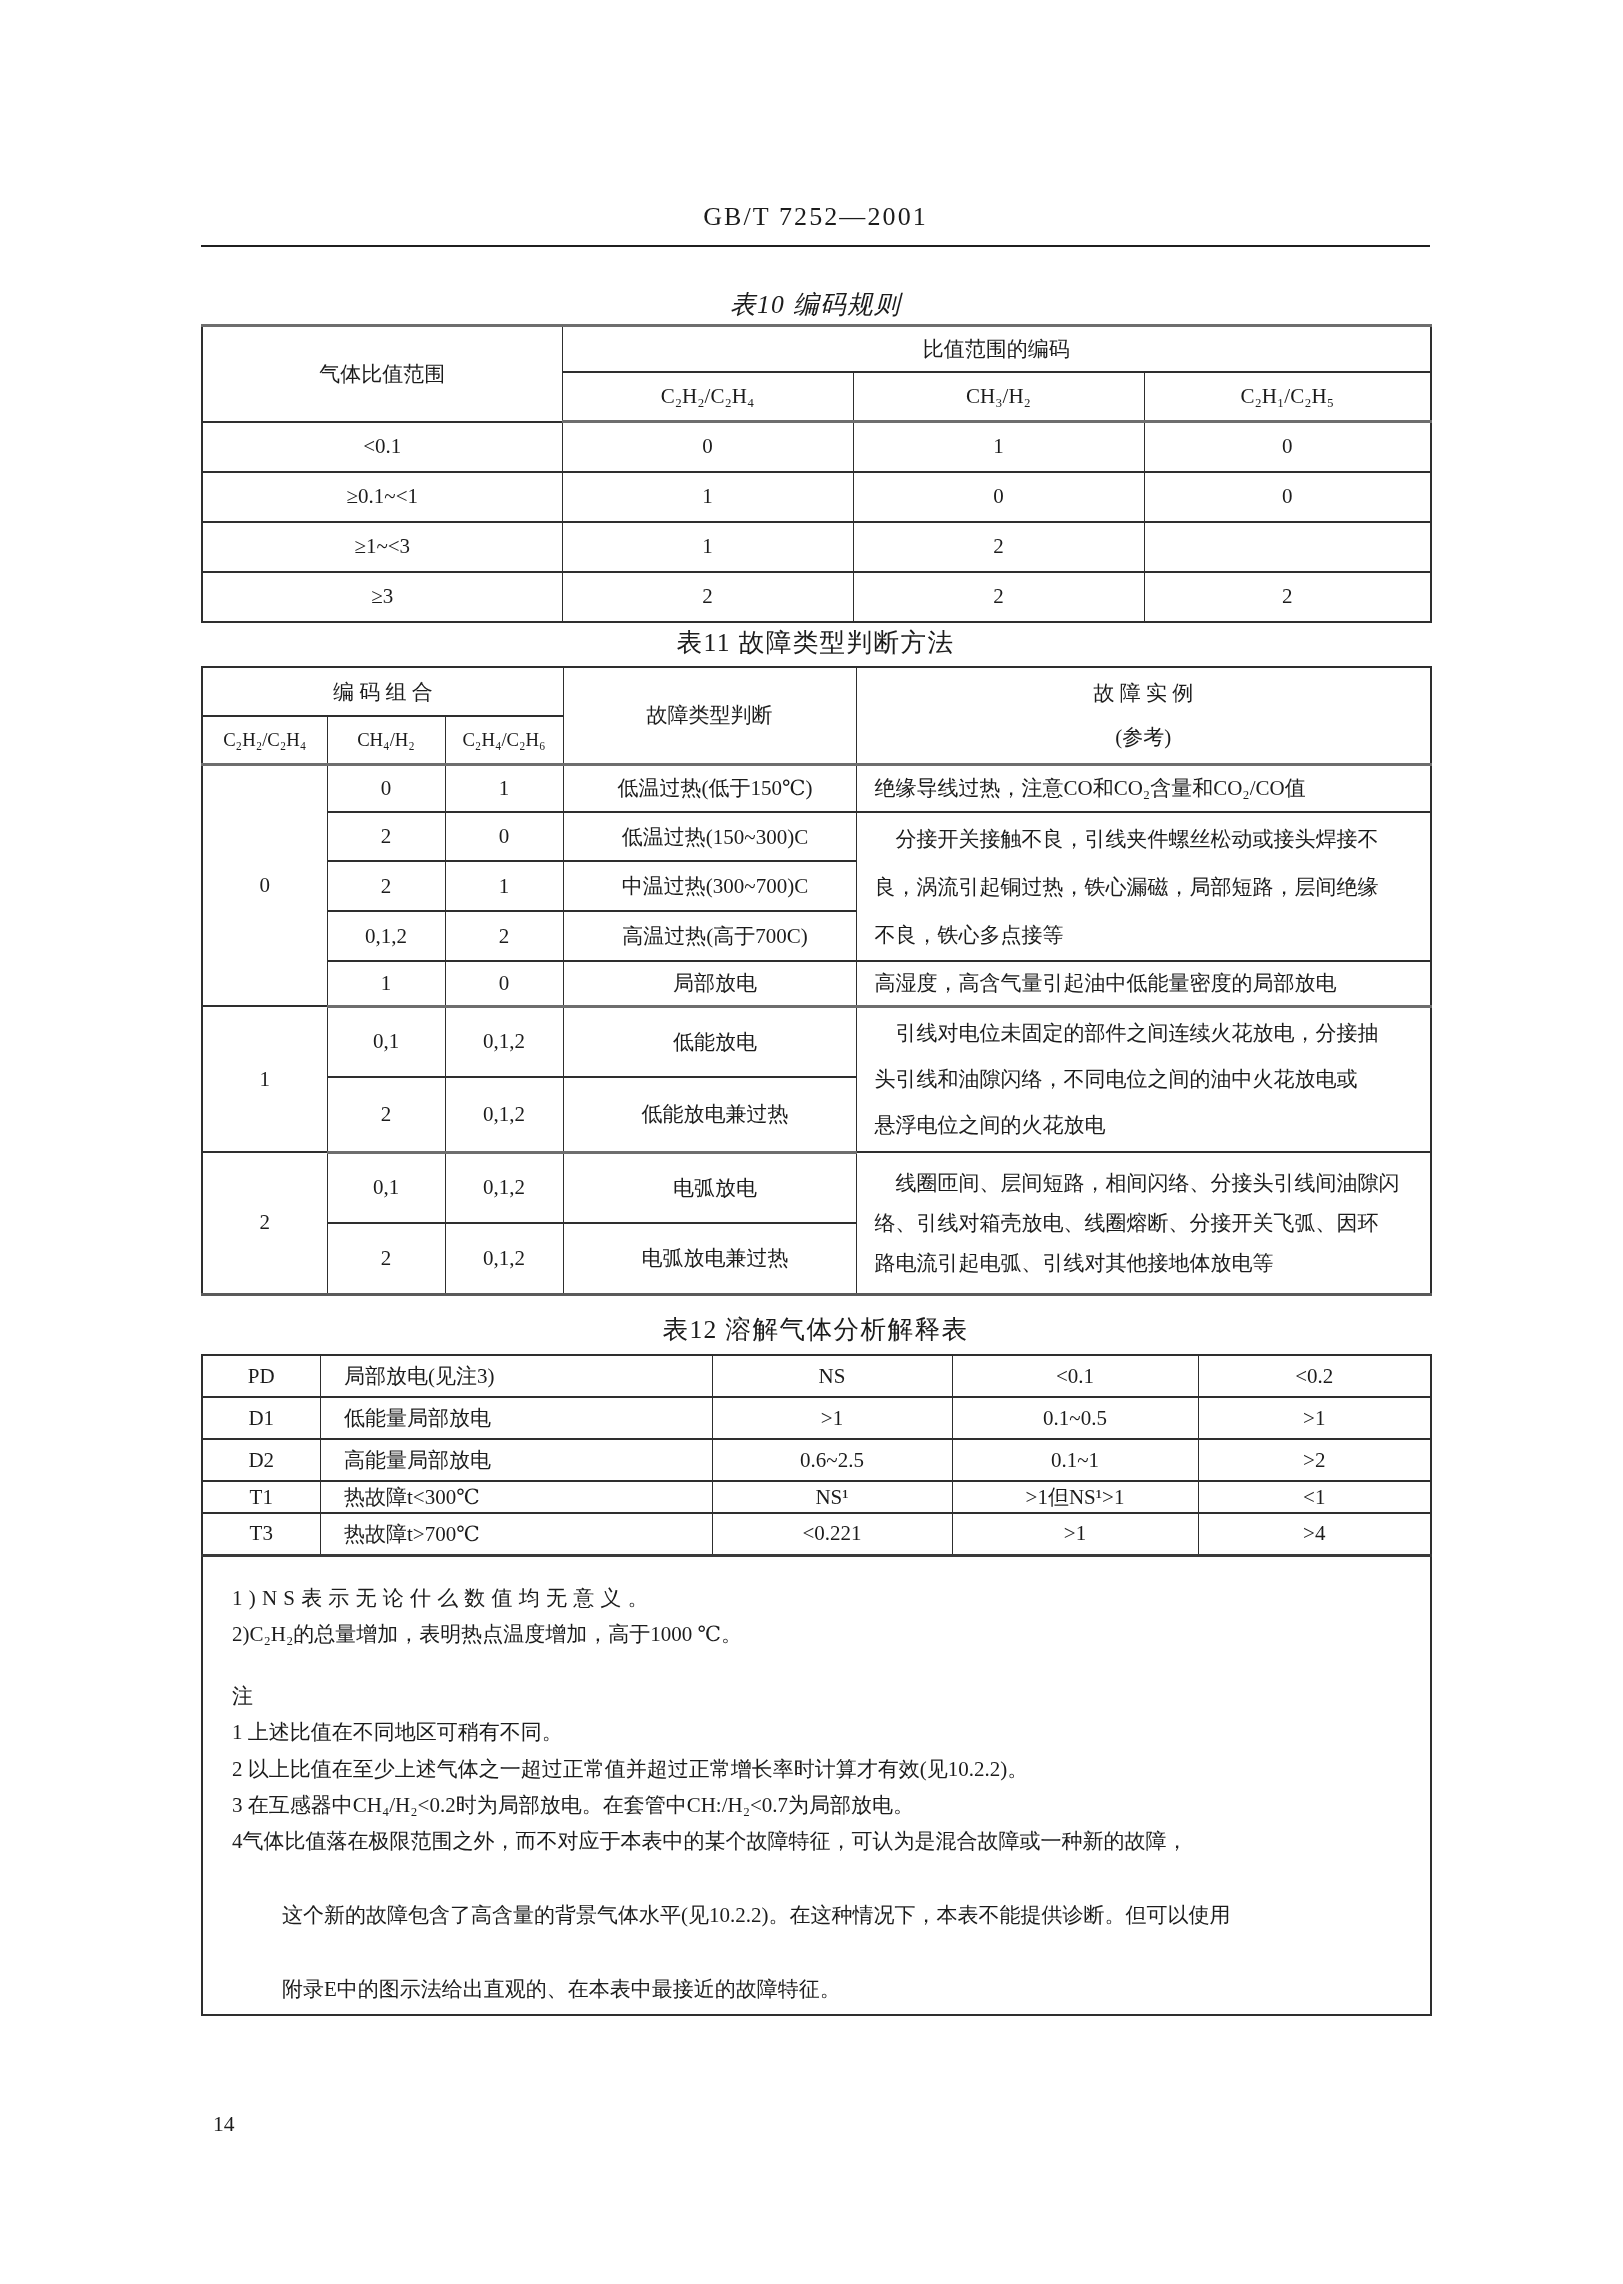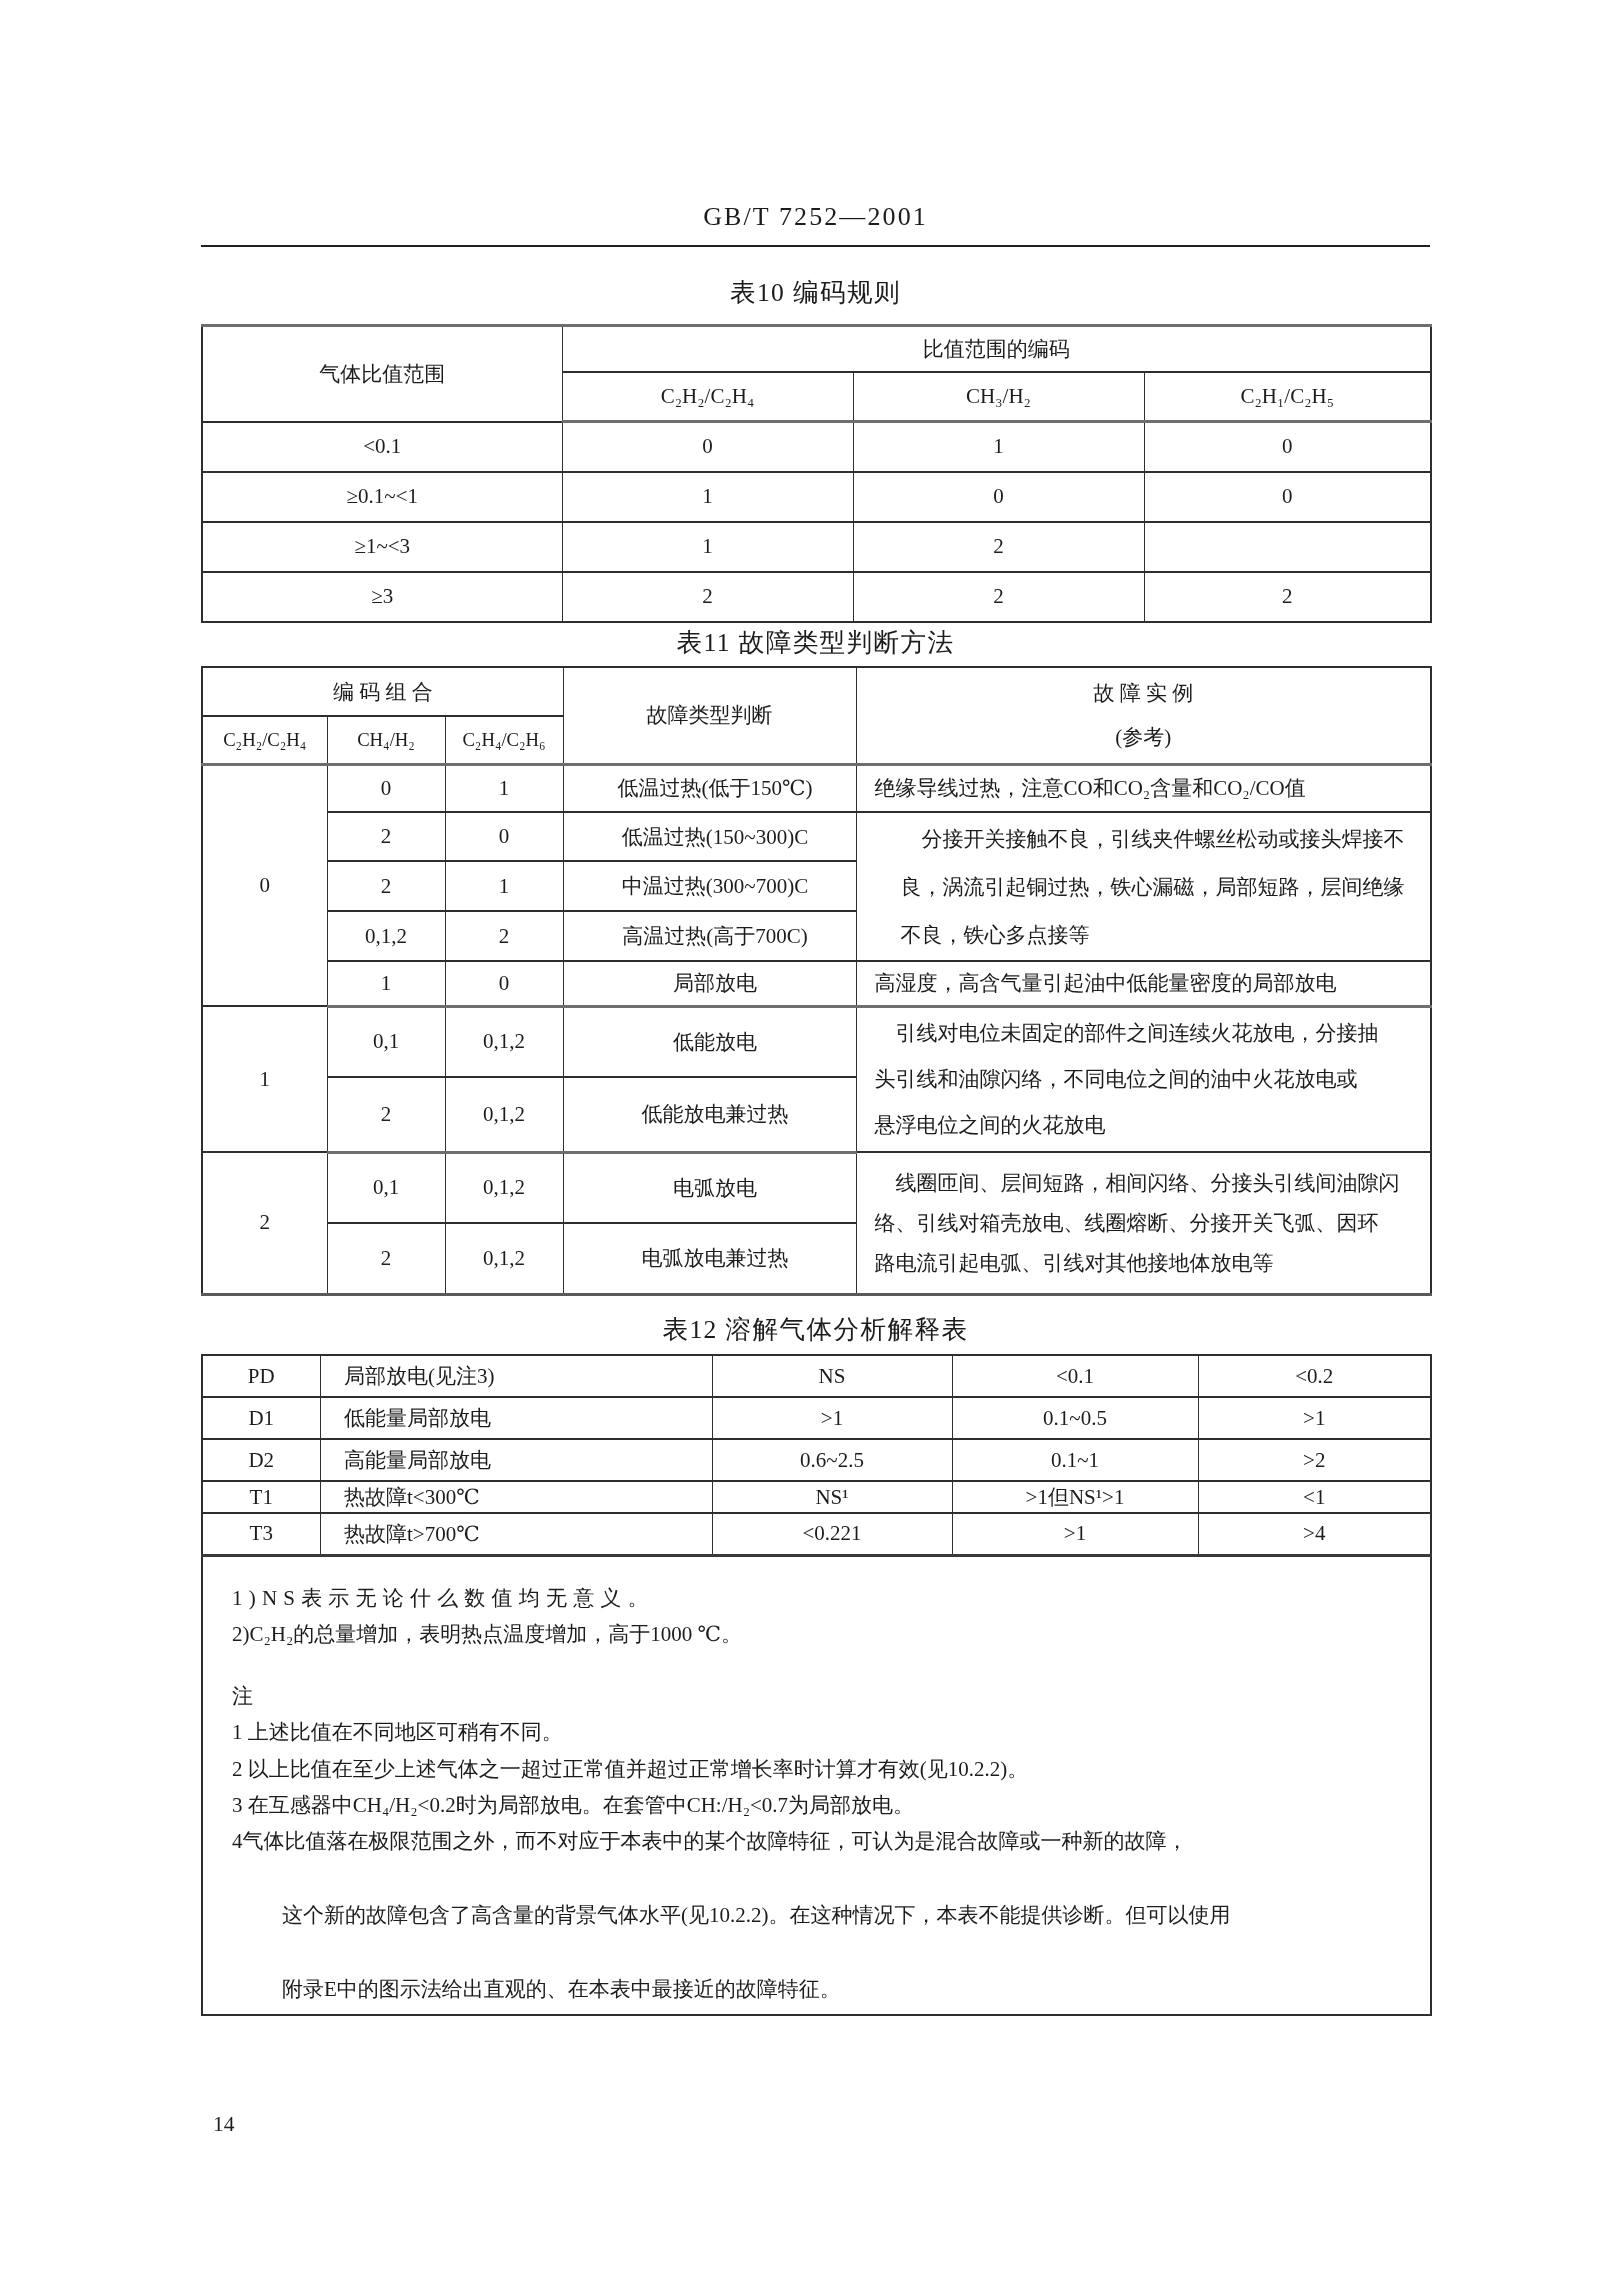--- a/index.html
+++ b/index.html
@@ -17,21 +17,21 @@
     position:absolute; top:202px; left:0; width:100%;
     text-align:center; font-size:26px; letter-spacing:2.1px; font-weight:500;
   }
   .header-rule {
     position:absolute; top:245px; left:0; width:100%; height:2.1px; background:#1f1f1f;
   }
   .tbl-title {
     position:absolute; left:0; width:100%; text-align:center;
     font-size:25.6px; letter-spacing:1.4px;
   }
-  .title10 { top:275px; }
+  .title10 { top:287px;font-style:italic; }
   .title11 { top:625px; }
   .title12 { top:1312px; }
 
   table.t {
     position:absolute; left:0; border-collapse:collapse; table-layout:fixed;
     width:1229px; font-size:21px;
   }
   table.t td {
     border:1.4px solid #2e2e2e; border-top-width:2.1px; border-bottom-width:2.1px;
     text-align:center; vertical-align:middle; padding:0; overflow:hidden;
@@ -40,21 +40,21 @@
   table.t11 { top:666px;  border:2.1px solid #2e2e2e; border-bottom:3.5px solid #5a5a5a; }
   table.t12 { top:1354px; border:2.1px solid #2e2e2e; }
 
   .thickb { border-bottom:3.5px solid #6e6e6e !important; }
 
   
   .t11 td.fault { text-align:center; padding-left:11px; }
   .t11 td.ex    { text-align:left; padding-left:18px; padding-right:7px; }
   .t11 .subhead { font-size:18.7px; }
   .exlines div:first-child { text-indent:1em; }
-  .lh70 div { line-height:48px;margin-left:26px; }
+  .lh70 div { line-height:48px; }
   .lh66 div { line-height:46px; }
   .lh58 div { line-height:40px; }
   .hdr2line div { line-height:44px; }
 
   
   .t12 td { border-top:0; border-bottom:0; }
   .t12 tr.hrow td   { border-bottom:2.8px solid #5d5d5d; }
   .t12 tr.lastrow td{ border-bottom:3.5px solid #3a3a3a; }
   .t12 td.fault { text-align:left; padding-left:23.5px; }
   .t12 td.notes {

